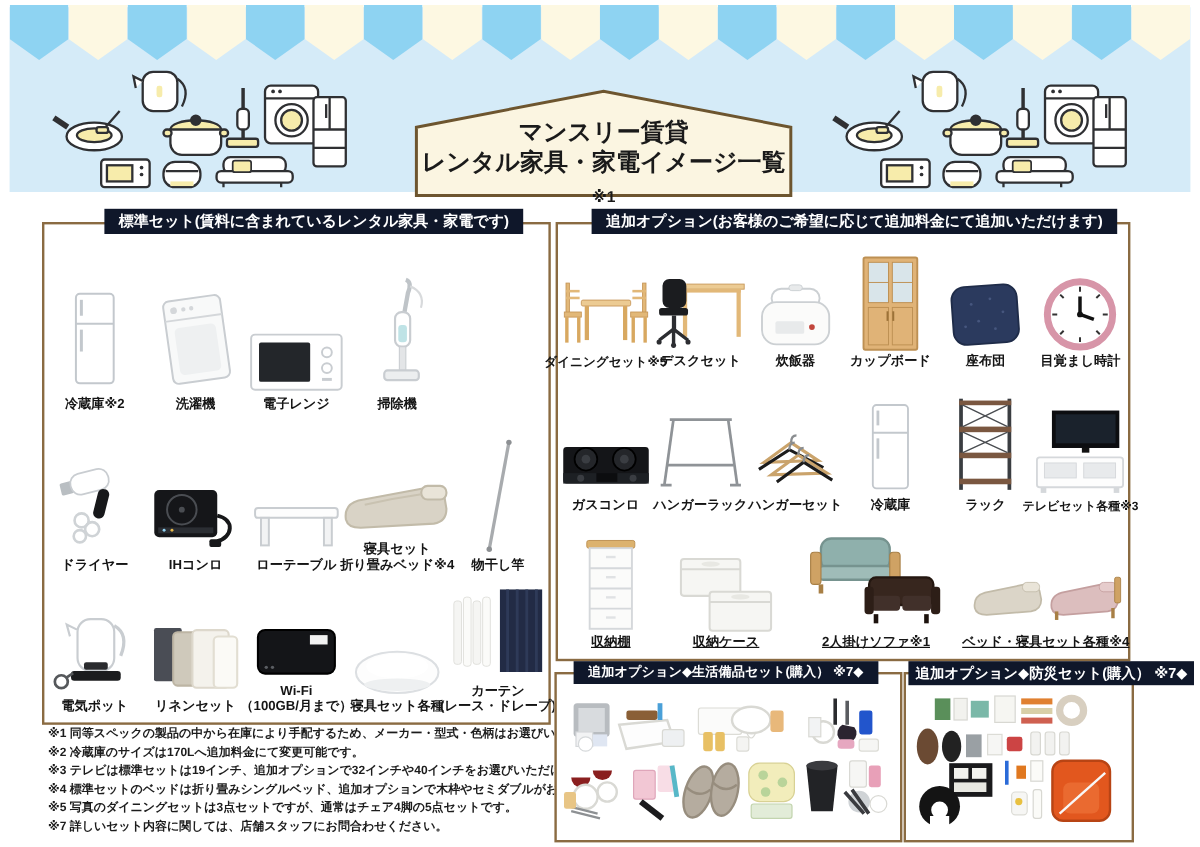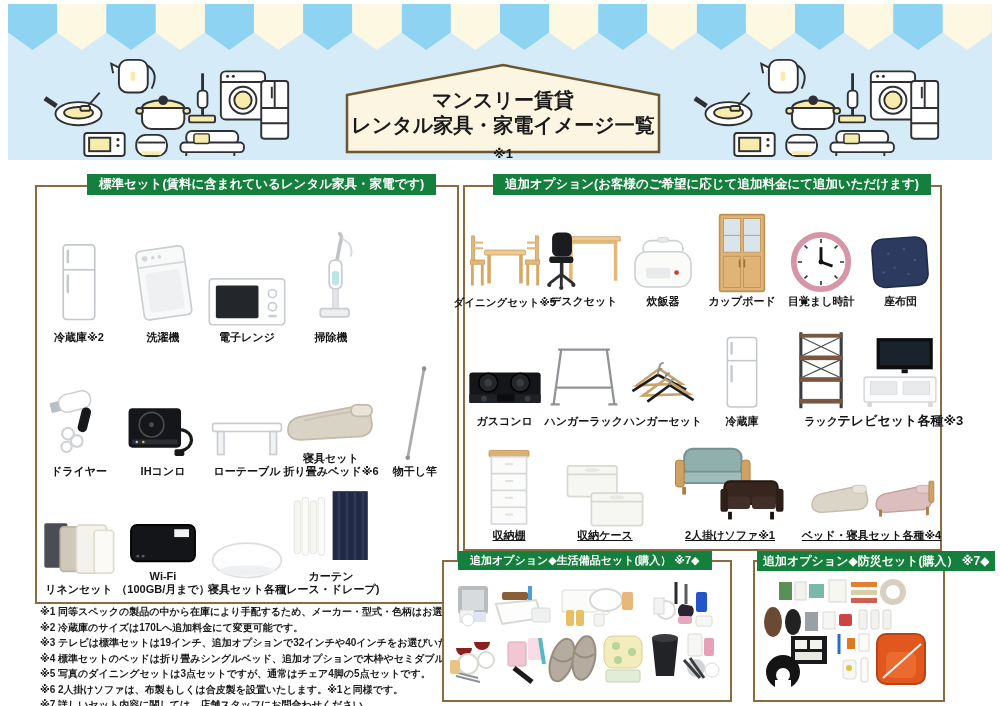--- a/index.html
+++ b/index.html
@@ -10,29 +10,29 @@
   
   .banner{position:absolute;left:8px;top:6px;width:984px;height:154px;background:#d5ebf8;}
   .bunting{position:absolute;left:0;top:-2px;width:984px;height:46px;display:flex;}
   .pennant{width:49.2px;height:46px;clip-path:polygon(0 0,100% 0,100% 62%,50% 100%,0 62%);}
   .pennant.blue{background:#8ed3f2;}
   .pennant.cream{background:#fdf8e2;}
   .cluster{position:absolute;top:46px;}
   .cluster.left{left:34px;}
   .cluster.right{left:684px;}
   
-  .plaque{position:absolute;left:342px;top:62px;width:322px;height:94px;}
+  .plaque{position:absolute;left:342px;top:73px;width:322px;height:94px;}
   .plaque svg{position:absolute;left:0;top:0;}
   .plaque .txt{position:absolute;left:0;top:26px;width:100%;text-align:center;font-weight:bold;color:#1a1a1a;}
   .plaque .l1{font-size:20px;line-height:1.2;}
   .plaque .l2{font-size:20px;line-height:1.3;}
   .plaque .note{font-size:13px;font-weight:bold;}
   
   .box{position:absolute;background:#fff;border:2px solid #8a6b42;}
-  .band{position:absolute;background:#15803d;color:#fff;font-weight:bold;text-align:center;
+  .band{position:absolute;background:#0f172a;color:#fff;font-weight:bold;text-align:center;
         padding:3px 12px;font-size:12.5px;white-space:nowrap;line-height:1.2;}
   
   .row{display:grid;align-items:end;}
   .cell{display:flex;flex-direction:column;align-items:center;justify-content:flex-end;min-width:0;}
   .img{display:flex;align-items:flex-end;justify-content:center;}
   .lbl{font-weight:bold;font-size:11px;color:#151515;text-align:center;line-height:1.25;white-space:nowrap;}
   
   #std-box{left:35px;top:185px;width:420px;height:415px;}
   #std-box .row{grid-template-columns:repeat(5,1fr);}
   #std-r1{height:146px;margin-top:12px;}
@@ -41,21 +41,21 @@
   
   #opt-box{left:463px;top:185px;width:475px;height:362px;}
   #opt-box .row{grid-template-columns:repeat(6,1fr);}
   #opt-r1{height:108px;margin-top:14px;}
   #opt-r2{height:116px;margin-top:4px;}
   #opt-r3{height:112px;margin-top:2px;grid-template-columns:88px 104px 146px auto !important;text-decoration:underline;}
   
   .footnotes{position:absolute;left:40px;top:604px;width:450px;}
   .footnotes div{font-weight:bold;font-size:10px;color:#1c1c1c;line-height:1.55;white-space:nowrap;}
   
-  #life-box{left:442px;top:560px;width:286px;height:138px;}
+  #life-box{left:462px;top:560px;width:286px;height:138px;}
   #disaster-box{left:753px;top:560px;width:188px;height:138px;}
   #life-box .band{left:14px;top:-11px;font-size:11px;}
   #disaster-box .band{left:2px;top:-11px;font-size:12px;padding:3px 6px;}
   .collage{position:absolute;left:0;top:14px;}
 </style>
 </head>
 <body>
 
 <div class="banner">
   <div class="bunting">
@@ -312,35 +312,49 @@
     </div>
     <div class="cell">
       <div class="img">
           <svg width="96" height="68" viewBox="0 0 110 74">
             <path d="M6 54 Q4 40 18 36 L82 24 Q96 22 100 32 L102 44 Q102 56 90 58 L20 62 Q8 62 6 54 Z" fill="#d9d3c6" stroke="#c2bba9" stroke-width="2"></path>
             <rect x="78" y="22" width="24" height="13" rx="6" fill="#e9e4d8" stroke="#c2bba9" stroke-width="2"></rect>
             <path d="M24 40 Q50 34 78 30" stroke="#c9c2b1" stroke-width="2" fill="none"></path>
           </svg>
         </div>
       <div class="lbl">寝具セット</div>
-      <div class="lbl">折り畳みベッド※6</div>
+      <div class="lbl">折り畳みベッド※4</div>
     </div>
     <div class="cell">
       <div class="img">
           <svg width="40" height="100" viewBox="0 0 40 110">
             <line x1="30" y1="4" x2="12" y2="102" stroke="#a8abae" stroke-width="3"></line>
             <circle cx="30" cy="4" r="2.5" fill="#8d9093"></circle>
             <circle cx="12" cy="102" r="2.5" fill="#8d9093"></circle>
           </svg>
         </div>
       <div class="lbl">物干し竿</div>
     </div>
   </div>
 
   <div class="row" id="std-r3">
+    <div class="cell">
+      <div class="img">
+          <svg width="72" height="82" viewBox="0 0 80 90">
+            <rect x="24" y="16" width="34" height="48" rx="12" fill="#fff" stroke="#c9cdd1" stroke-width="2"></rect>
+            <path d="M24 26 l-10 -5 3 11" fill="#fff" stroke="#c9cdd1" stroke-width="2"></path>
+            <path d="M58 22 q14 8 6 28" stroke="#c9cdd1" stroke-width="3" fill="none"></path>
+            <rect x="30" y="56" width="22" height="7" rx="2" fill="#2a2b2e"></rect>
+            <rect x="18" y="64" width="46" height="9" rx="3" fill="#1b1c1e"></rect>
+            <circle cx="9" cy="74" r="6" fill="none" stroke="#55585b" stroke-width="2.5"></circle>
+            <path d="M14 70 L20 66" stroke="#55585b" stroke-width="2.5"></path>
+          </svg>
+        </div>
+      <div class="lbl">電気ポット</div>
+    </div>
     <div class="cell">
       <div class="img">
           <svg width="80" height="66" viewBox="0 0 90 72">
             <rect x="6" y="6" width="26" height="50" rx="2" fill="#4a4d55"></rect>
             <rect x="24" y="10" width="26" height="50" rx="4" fill="#cfc9bb" stroke="#bdb5a4" stroke-width="2"></rect>
             <rect x="42" y="8" width="34" height="54" rx="4" fill="#f4f2ec" stroke="#ddd8cc" stroke-width="2"></rect>
             <rect x="62" y="14" width="22" height="48" rx="4" fill="#fbfaf6" stroke="#e2ded2" stroke-width="2"></rect>
           </svg>
         </div>
       <div class="lbl">リネンセット</div>
@@ -450,48 +464,48 @@
             <rect x="17" y="56" width="21" height="39" fill="#e0b377" stroke="#bd9053"></rect>
             <rect x="42" y="56" width="21" height="39" fill="#e0b377" stroke="#bd9053"></rect>
             <rect x="36" y="60" width="2" height="10" fill="#9c7238"></rect>
             <rect x="42" y="60" width="2" height="10" fill="#9c7238"></rect>
           </svg>
         </div>
       <div class="lbl">カップボード</div>
     </div>
     <div class="cell">
       <div class="img">
-          <svg width="66" height="66" viewBox="0 0 80 80">
-            <circle cx="40" cy="40" r="33" fill="#fff" stroke="#d795a8" stroke-width="7"></circle>
-            <g stroke="#333" stroke-width="2">
-              <path d="M40 12 v5 M40 63 v5 M12 40 h5 M63 40 h5 M20 20 l3.5 3.5 M60 60 l-3.5 -3.5 M60 20 l-3.5 3.5 M20 60 l3.5 -3.5"></path>
-            </g>
-            <path d="M40 40 V22" stroke="#111" stroke-width="3.5"></path>
-            <path d="M40 40 L54 45" stroke="#111" stroke-width="3.5"></path>
-            <circle cx="40" cy="40" r="3" fill="#111"></circle>
-          </svg>
-        </div>
-      <div class="lbl">目覚まし時計</div>
-    </div>
-    <div class="cell">
-      <div class="img">
           <svg width="70" height="64" viewBox="0 0 90 80">
             <rect x="10" y="8" width="70" height="62" rx="14" transform="rotate(-4 45 39)" fill="#2b3a5e" stroke="#1f2c49" stroke-width="2"></rect>
             <g fill="#46567e">
               <circle cx="30" cy="28" r="1.5"></circle>
               <circle cx="50" cy="22" r="1.5"></circle>
               <circle cx="64" cy="36" r="1.5"></circle>
               <circle cx="38" cy="46" r="1.5"></circle>
               <circle cx="56" cy="54" r="1.5"></circle>
               <circle cx="24" cy="52" r="1.5"></circle>
             </g>
           </svg>
         </div>
       <div class="lbl">座布団</div>
     </div>
+    <div class="cell">
+      <div class="img">
+          <svg width="66" height="66" viewBox="0 0 80 80">
+            <circle cx="40" cy="40" r="33" fill="#fff" stroke="#d795a8" stroke-width="7"></circle>
+            <g stroke="#333" stroke-width="2">
+              <path d="M40 12 v5 M40 63 v5 M12 40 h5 M63 40 h5 M20 20 l3.5 3.5 M60 60 l-3.5 -3.5 M60 20 l-3.5 3.5 M20 60 l3.5 -3.5"></path>
+            </g>
+            <path d="M40 40 V22" stroke="#111" stroke-width="3.5"></path>
+            <path d="M40 40 L54 45" stroke="#111" stroke-width="3.5"></path>
+            <circle cx="40" cy="40" r="3" fill="#111"></circle>
+          </svg>
+        </div>
+      <div class="lbl">目覚まし時計</div>
+    </div>
   </div>
 
   <div class="row" id="opt-r2">
     <div class="cell">
       <div class="img">
           <svg width="80" height="56" viewBox="0 0 110 72">
             <rect x="6" y="16" width="98" height="42" rx="4" fill="#141518"></rect>
             <circle cx="32" cy="30" r="13" fill="#24262a" stroke="#000" stroke-width="2"></circle>
             <circle cx="32" cy="30" r="5" fill="#3a3d42"></circle>
             <circle cx="76" cy="30" r="13" fill="#24262a" stroke="#000" stroke-width="2"></circle>
@@ -563,21 +577,21 @@
             <rect x="20" y="2" width="72" height="40" fill="#0c0d10"></rect>
             <rect x="24" y="6" width="64" height="31" fill="#1a222c"></rect>
             <rect x="52" y="42" width="8" height="5" fill="#111"></rect>
             <rect x="4" y="52" width="92" height="32" rx="3" fill="#fdfdfd" stroke="#d5d8db" stroke-width="2"></rect>
             <rect x="12" y="58" width="34" height="16" fill="#e8eaec" stroke="#d5d8db"></rect>
             <rect x="54" y="58" width="34" height="16" fill="#e8eaec" stroke="#d5d8db"></rect>
             <rect x="8" y="84" width="6" height="6" fill="#d5d8db"></rect>
             <rect x="86" y="84" width="6" height="6" fill="#d5d8db"></rect>
           </svg>
         </div>
-      <div class="lbl" style="font-size:13px">テレビセット各種※3</div>
+      <div class="lbl" style="font-size:10px">テレビセット各種※3</div>
     </div>
   </div>
 
   <div class="row" id="opt-r3">
     <div class="cell">
       <div class="img">
           <svg width="56" height="82" viewBox="0 0 70 102">
             <rect x="10" y="4" width="50" height="8" rx="2" fill="#dcb26e" stroke="#bd9053"></rect>
             <rect x="13" y="12" width="44" height="84" fill="#fbfbfa" stroke="#d5d8db" stroke-width="2"></rect>
             <path d="M13 33 h44 M13 54 h44 M13 75 h44" stroke="#d5d8db" stroke-width="2"></path>
@@ -638,21 +652,20 @@
     </div>
   </div>
 </div>
 
 <div class="footnotes">
   <div>※1 同等スペックの製品の中から在庫により手配するため、メーカー・型式・色柄はお選びいただけません</div>
   <div>※2 冷蔵庫のサイズは170Lへ追加料金にて変更可能です。</div>
   <div>※3 テレビは標準セットは19インチ、追加オプションで32インチや40インチをお選びいただけます。</div>
   <div>※4 標準セットのベッドは折り畳みシングルベッド、追加オプションで木枠やセミダブルがお選びいただけます。</div>
   <div>※5 写真のダイニングセットは3点セットですが、通常はチェア4脚の5点セットです。</div>
-  <div>※6 2人掛けソファは、布製もしくは合皮製を設置いたします。※1と同様です。</div>
   <div>※7 詳しいセット内容に関しては、店舗スタッフにお問合わせください。</div>
 </div>
 
 <div class="box" id="life-box">
   <div class="band">追加オプション◆生活備品セット(購入） ※7◆</div>
   <div class="collage">
     <svg width="282" height="118" viewBox="0 0 282 118">
       <g>
           <rect x="14" y="10" width="30" height="28" rx="3" fill="#b8bcc0"></rect>
           <rect x="18" y="14" width="22" height="20" fill="#d8dbde"></rect>

